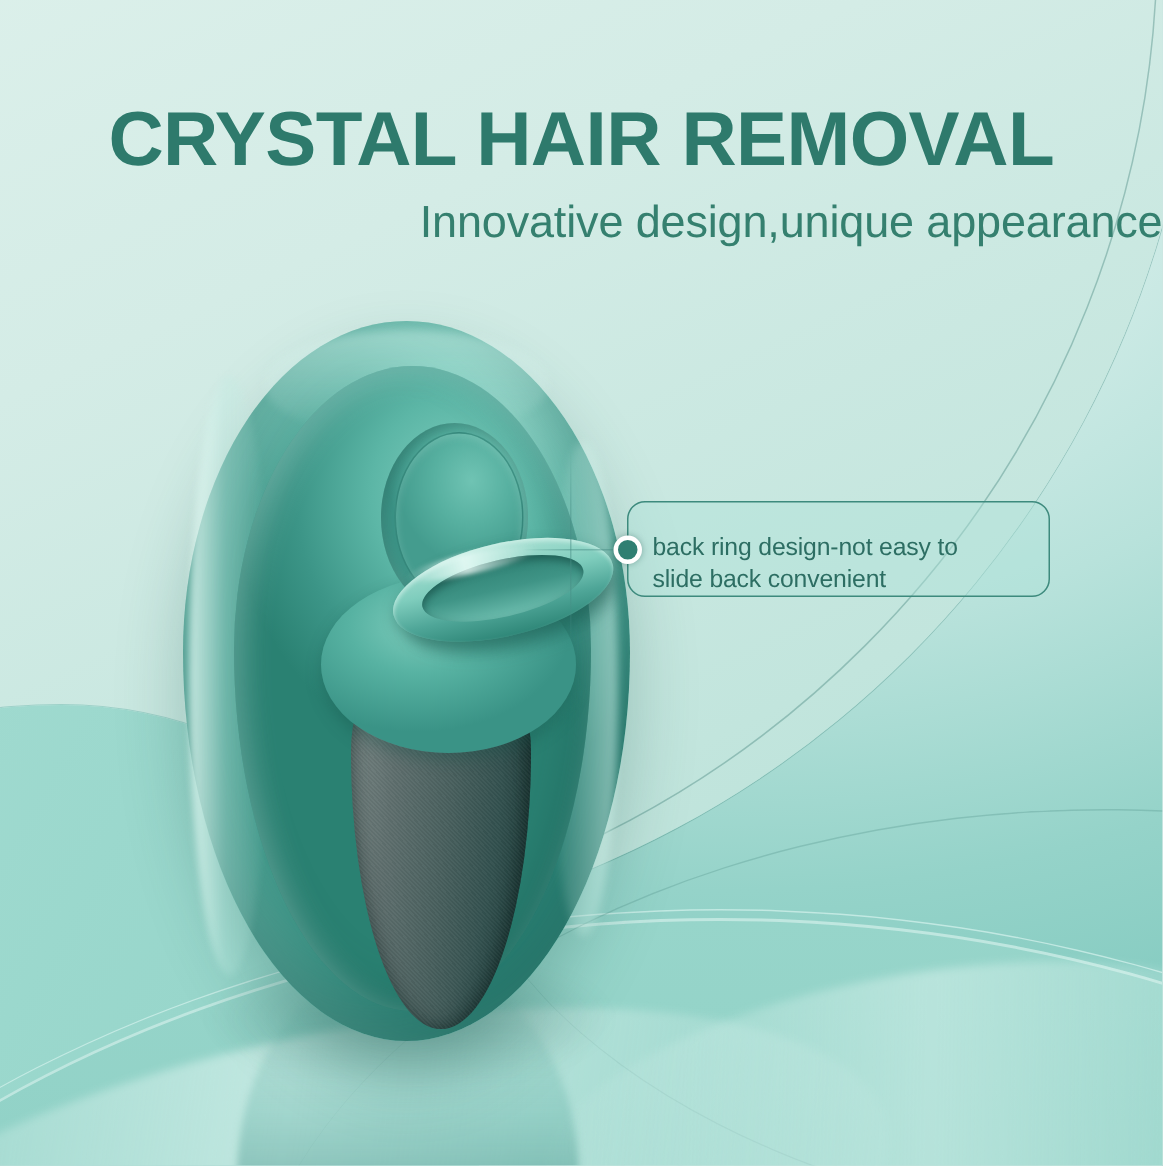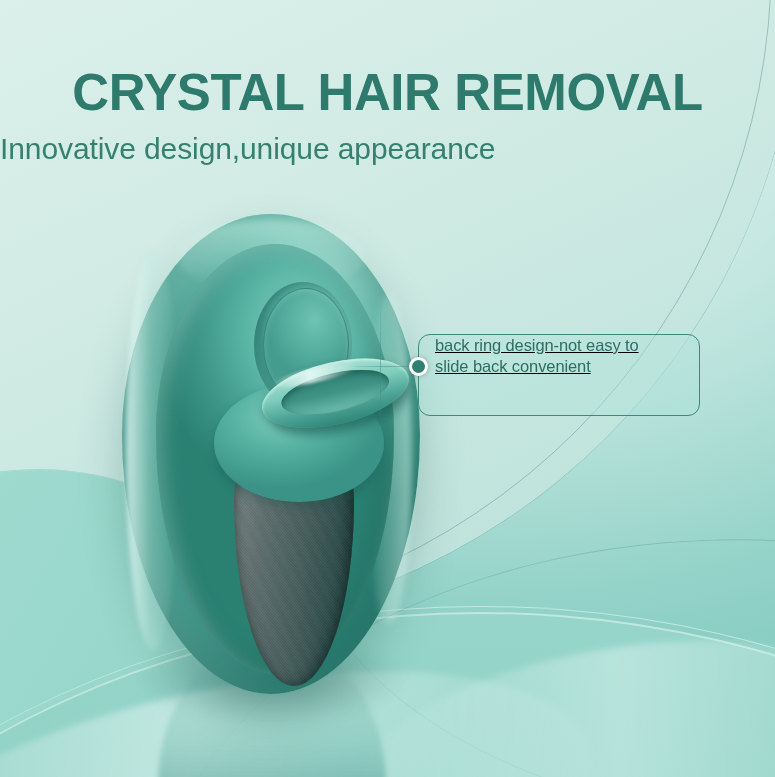--- a/index.html
+++ b/index.html
@@ -135,21 +135,21 @@
     font-weight: 700;
     letter-spacing: -0.4px;
     color: #2e7a6c;
     white-space: nowrap;
   }
   .subtitle {
     position: absolute;
     left: 0;
     top: 132px;
     width: 775px;
-    text-align: left;
+    text-align: right;
     font-size: 30px;
     font-weight: 400;
     letter-spacing: -0.1px;
     color: #35806f;
     white-space: nowrap;
   }
 
   
   .product {
     position: absolute;
@@ -369,29 +369,28 @@
     background: #2f7f72;
     border: 3px solid #ffffff;
     box-sizing: border-box;
     box-shadow: 0 0 4px rgba(20,70,64,0.35);
   }
   .callout {
     position: absolute;
     left: 418px;
     top: 334px;
     width: 282px;
-    height: 82px;
+    height: 64px;
     box-sizing: border-box;
     border: 1.6px solid #3d8a7d;
     border-radius: 12px;
     background: rgba(175,227,217,0.42);
     display: flex;
-    align-items: flex-start;
+    align-items: flex-end;
     padding: 0 16px;
-    text-decoration: underline;
   }
   .callout-text {
     font-size: 16.5px;
     line-height: 21px;
     color: #2d6e63;
     letter-spacing: -0.1px;
   }
 </style>
 </head>
 <body>

